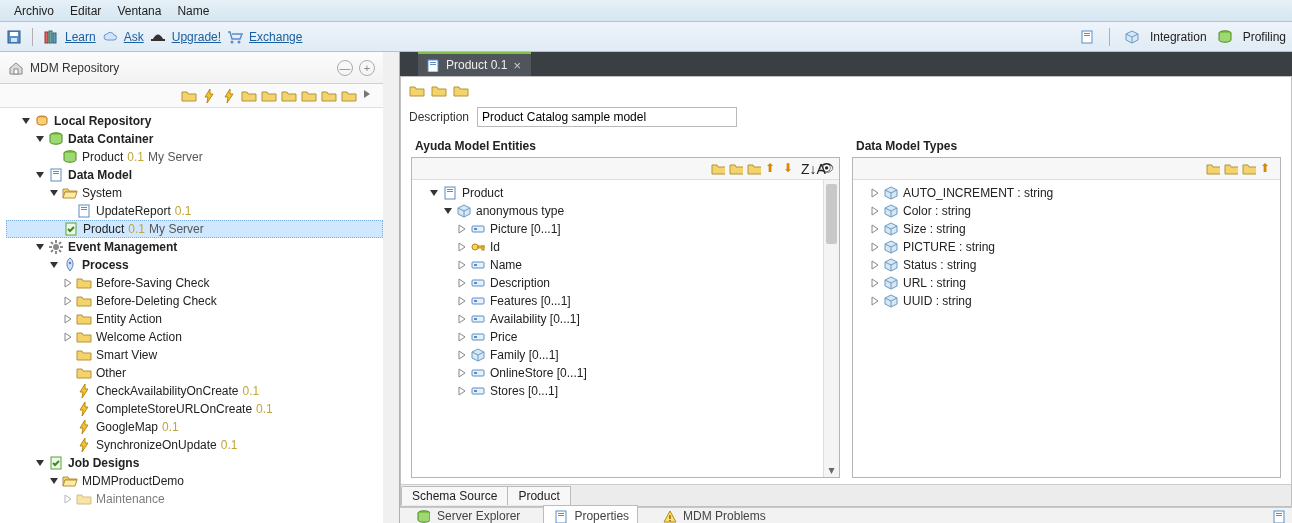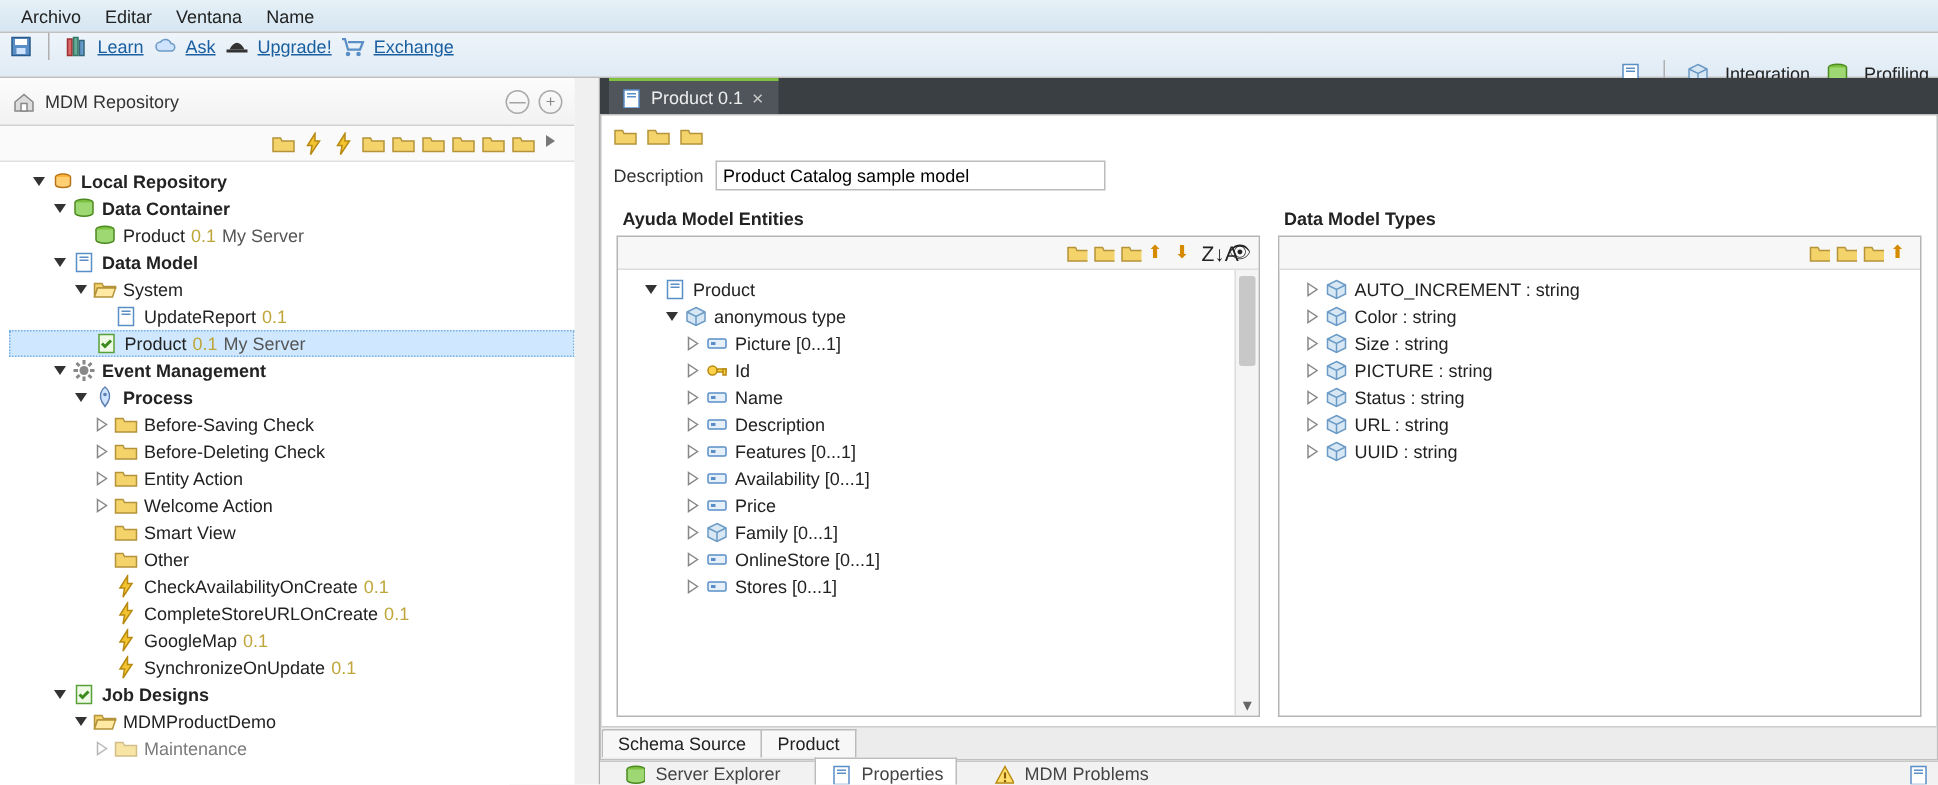--- a/index.html
+++ b/index.html
@@ -3,21 +3,21 @@
 <meta charset="utf-8">
 <style>
 * { box-sizing: border-box; margin: 0; padding: 0; font-family: "Segoe UI", Tahoma, Arial, sans-serif; font-size: 12px; }
 body { background: #f0f0f0; width: 1292px; height: 523px; overflow: hidden; color: #222; }
 
 
 .menubar { background: linear-gradient(#e6f0f7, #d6e6f2); height: 22px; display: flex; align-items: center; padding: 0 6px; border-bottom: 1px solid #c0c0c0; }
 .menubar span { padding: 2px 8px; cursor: default; }
 
 
-.toolbar { background: linear-gradient(#eef4fa, #e0ebf5); height: 30px; display: flex; align-items: flex-start; padding: 0 6px; border-bottom: 1px solid #c0c0c0; flex-direction: column; }
+.toolbar { background: linear-gradient(#eef4fa, #e0ebf5); height: 30px; display: flex; align-items: center; padding: 0 6px; border-bottom: 1px solid #c0c0c0; }
 .toolbar .left { display: flex; align-items: center; gap: 6px; }
 .toolbar .right { margin-left: auto; display: flex; align-items: center; gap: 10px; }
 .link { color: #1a5fa0; text-decoration: underline; cursor: pointer; }
 .tb-icon { width: 16px; height: 16px; display: inline-flex; align-items: center; justify-content: center; }
 .divider-v { width: 1px; height: 18px; background: #b0b0b0; margin: 0 4px; }
 
 
 .main { display: flex; height: 471px; }
 .left-pane { width: 400px; background: #fff; border-right: 1px solid #b0b0b0; display: flex; flex-direction: column; }
 .right-pane { flex: 1; display: flex; flex-direction: column; background: #eeeeee; }
@@ -44,21 +44,21 @@
 .srv { color: #555; margin-left: 4px; }
 
 
 .ind1 { padding-left: 14px; } .ind2 { padding-left: 28px; } .ind3 { padding-left: 42px; }
 .ind4 { padding-left: 56px; }
 
 
 .left-scroll { width: 16px; background: #f0f0f0; }
 
 
-.editor-tabs { background: #3a3f44; height: 24px; display: flex; align-items: flex-end; padding-left: 6px; }
+.editor-tabs { background: #3a3f44; height: 24px; display: flex; align-items: flex-end; padding-left: 18px; }
 .editor-tab { background: #4a5055; color: #eee; height: 24px; display: flex; align-items: center; padding: 0 10px 0 6px; gap: 6px; border-top: 2px solid transparent; }
 .editor-tab.active { border-top: 2px solid #7fc241; background: #4f555a; }
 .editor-tab .close { color: #ccc; font-size: 13px; cursor: pointer; }
 
 
 .editor-body { flex: 1; background: #fff; display: flex; flex-direction: column; border: 1px solid #c0c0c0; margin: 0; }
 .editor-toolbar { height: 28px; display: flex; align-items: center; gap: 6px; padding: 0 8px; }
 .desc-row { display: flex; align-items: center; gap: 8px; padding: 2px 8px 8px; }
 .desc-row label { color: #333; }
 .desc-row input { flex: 0 0 260px; border: 1px solid #bbb; padding: 2px 4px; height: 20px; background: #fff; }

